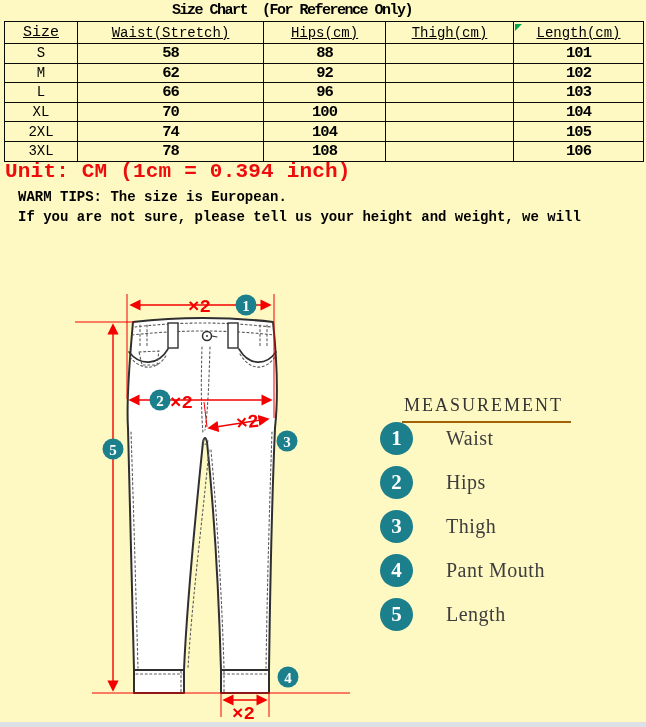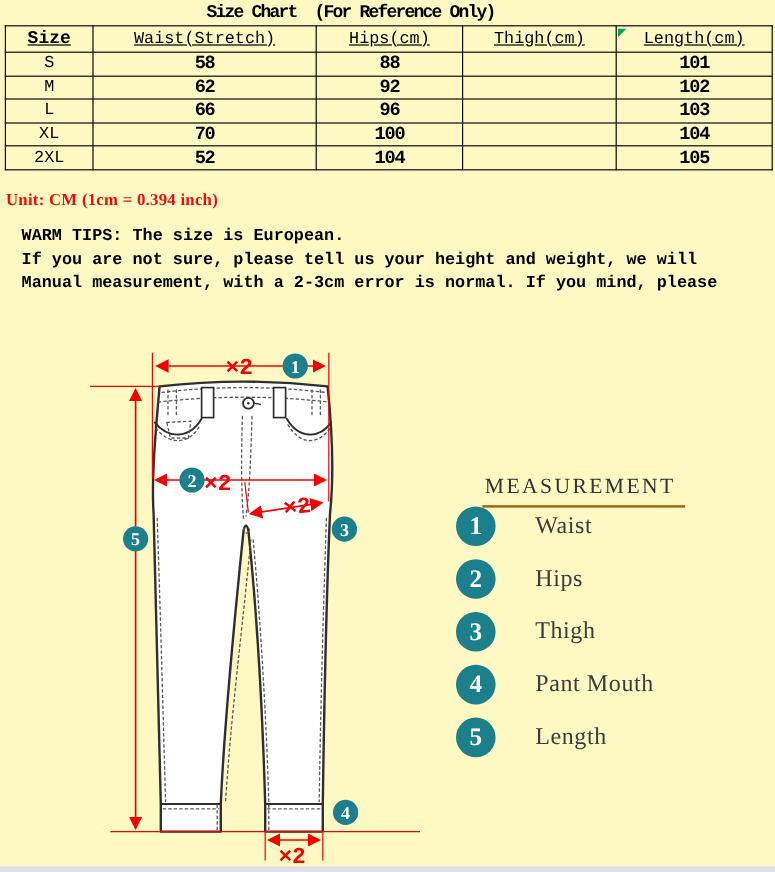--- a/index.html
+++ b/index.html
@@ -7,29 +7,29 @@
          font-family:"Liberation Mono",monospace;color:#000;}
 
   
   .chart-title{position:absolute;top:2px;left:172px;font-weight:bold;font-size:15px;
                letter-spacing:-1.5px;white-space:pre;}
   table.sizes{position:absolute;top:21px;left:4px;width:639px;border-collapse:collapse;
               table-layout:fixed;}
   table.sizes td, table.sizes th{border:1.6px solid #0a0a0a;text-align:center;padding:0;
               height:18.6px;overflow:hidden;white-space:nowrap;}
   table.sizes tr.hdr th{height:21px;font-weight:normal;font-size:14px;text-decoration:underline;}
-  table.sizes tr.hdr th.size-h{font-weight:bold;font-size:15px;}
+  table.sizes tr.hdr th.size-h{font-weight:normal;font-size:15px;}
   td.c-size{font-size:14px;}
   td.c-num{font-size:15.5px;font-weight:bold;letter-spacing:-1px;}
   .cell-marker{position:absolute;top:24px;left:515px;width:0;height:0;
                border-top:7px solid #00a650;border-right:7px solid transparent;}
 
   
   .unit-line{position:absolute;top:160px;left:5px;color:#ee0d0d;font-weight:bold;
-             font-size:14px;letter-spacing:.2px;white-space:pre;font-family:Liberation Serif, serif;}
+             font-size:21px;letter-spacing:.2px;white-space:pre;}
   .tips{position:absolute;top:188px;left:18px;font-weight:bold;font-size:14px;
         line-height:19.5px;letter-spacing:0;}
   .tips div{white-space:pre;}
 
   
   .m-heading{position:absolute;top:363px;left:402px;font-family:"Liberation Serif",serif;
              font-size:18px;letter-spacing:2px;color:#333;padding:0 8px 5px 2px;
              border-bottom:2px solid #a16207;margin-top:32px;}
   .legend{position:absolute;top:416px;left:380px;}
   .legend-item{display:flex;align-items:center;height:44px;}
@@ -98,35 +98,41 @@
     </tr>
     <tr>
       <td class="c-size">XL</td>
       <td class="c-num">70</td>
       <td class="c-num">100</td>
       <td class="c-num"></td>
       <td class="c-num">104</td>
     </tr>
     <tr>
       <td class="c-size">2XL</td>
-      <td class="c-num">52</td>
+      <td class="c-num">74</td>
       <td class="c-num">104</td>
       <td class="c-num"></td>
       <td class="c-num">105</td>
+    </tr>
+    <tr>
+      <td class="c-size">3XL</td>
+      <td class="c-num">78</td>
+      <td class="c-num">108</td>
+      <td class="c-num"></td>
+      <td class="c-num">106</td>
     </tr>
   </tbody>
     </table>
   <div class="cell-marker"></div>
 
   <div class="unit-line">Unit: CM (1cm = 0.394 inch)</div>
 
   <div class="tips">
     <div>WARM TIPS: The size is European.</div>
     <div>If you are not sure, please tell us your height and weight, we will</div>
-    <div>Manual measurement, with a 2-3cm error is normal. If you mind, please</div>
   </div>
 
   <svg id="pants" width="340" height="437" viewBox="60 290 340 437">
     <defs>
       <marker id="ah" viewBox="0 0 10 10" refX="8.5" refY="5" markerWidth="8" markerHeight="8" orient="auto-start-reverse">
           <path d="M0,0 L10,5 L0,10 z" fill="#f40000"></path>
         </marker>
     </defs>
 
     <g>

